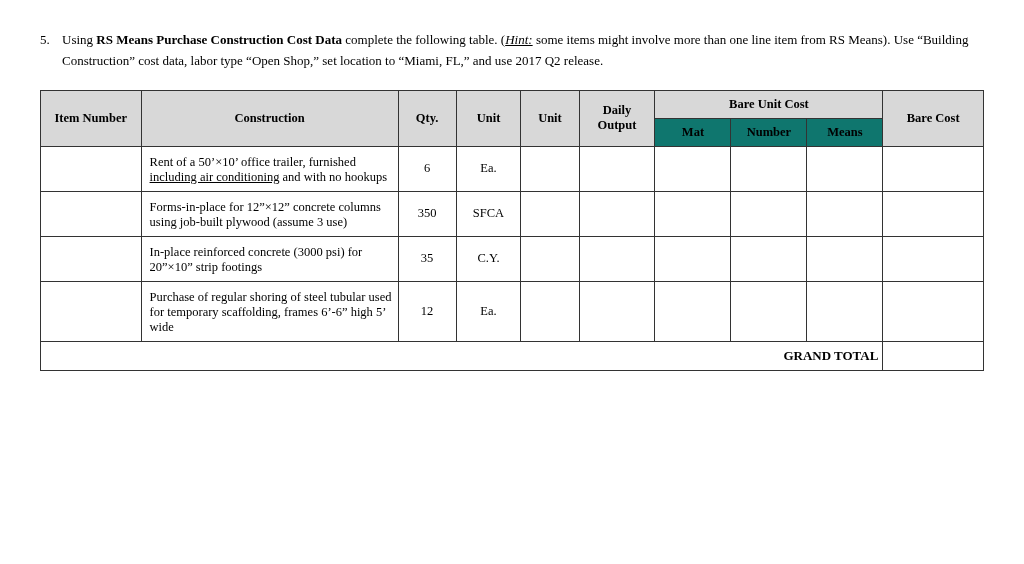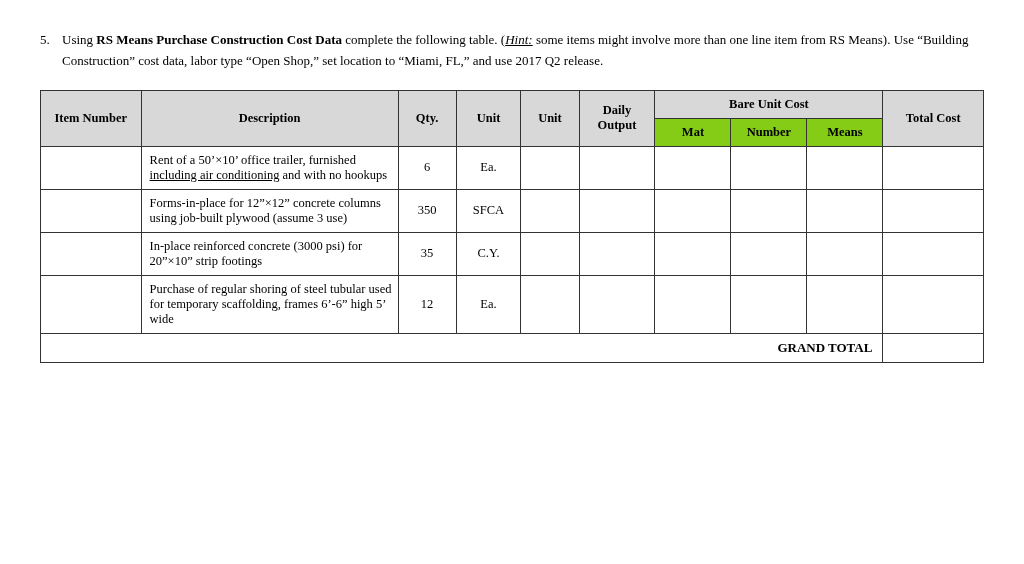--- a/index.html
+++ b/index.html
@@ -35,26 +35,27 @@
       border: 1px solid #333;
       text-align: center;
       vertical-align: middle;
       padding: 6px 4px;
       font-size: 12.5px;
     }
     td.description {
       text-align: left;
       padding-left: 8px;
       vertical-align: top;
+      padding-top: 8px;
     }
     .header-top {
       background: #d8d8d8;
     }
     .header-main {
-      background: #84cc16;
+      background: #0f766e;
     }
 
     .grand-total-row td {
       border: 1px solid #333;
       font-weight: bold;
       font-size: 13px;
       text-align: right;
       padding-right: 8px;
     }
     .grand-total-row td.empty {
@@ -91,27 +92,27 @@
     <col class="daily-col">
     <col class="mat-col">
     <col class="labor-col">
     <col class="equip-col">
     <col class="total-col">
   </colgroup>
   <thead>
 
     <tr>
       <th class="header-top" rowspan="2">Item Number</th>
-      <th class="header-top" rowspan="2">Description</th>
+      <th class="header-top" rowspan="2">Construction</th>
       <th class="header-top" rowspan="2">Qty.</th>
       <th class="header-top" rowspan="2">Unit</th>
       <th class="header-top" rowspan="2">Unit</th>
       <th class="header-top" rowspan="2">Daily Output</th>
       <th class="header-top" colspan="3">Bare Unit Cost</th>
-      <th class="header-top" rowspan="2">Total Cost</th>
+      <th class="header-top" rowspan="2">Bare Cost</th>
     </tr>
 
     <tr>
       <th class="header-main">Mat</th>
       <th class="header-main">Number</th>
       <th class="header-main">Means</th>
     </tr>
   </thead>
   <tbody>
 
@@ -158,17 +159,17 @@
       <td>Ea.</td>
       <td></td>
       <td></td>
       <td></td>
       <td></td>
       <td></td>
       <td></td>
     </tr>
 
     <tr class="grand-total-row">
-      <td colspan="9" style="text-align:right; font-weight:bold; padding-right:10px; border-right:1px solid #333;">GRAND TOTAL</td>
+      <td colspan="9" style="text-align:right; font-weight:bold; padding-right:4px; border-right:1px solid #333;">GRAND TOTAL</td>
       <td class="empty"></td>
     </tr>
   </tbody>
 </table>
 
 </body></html>

